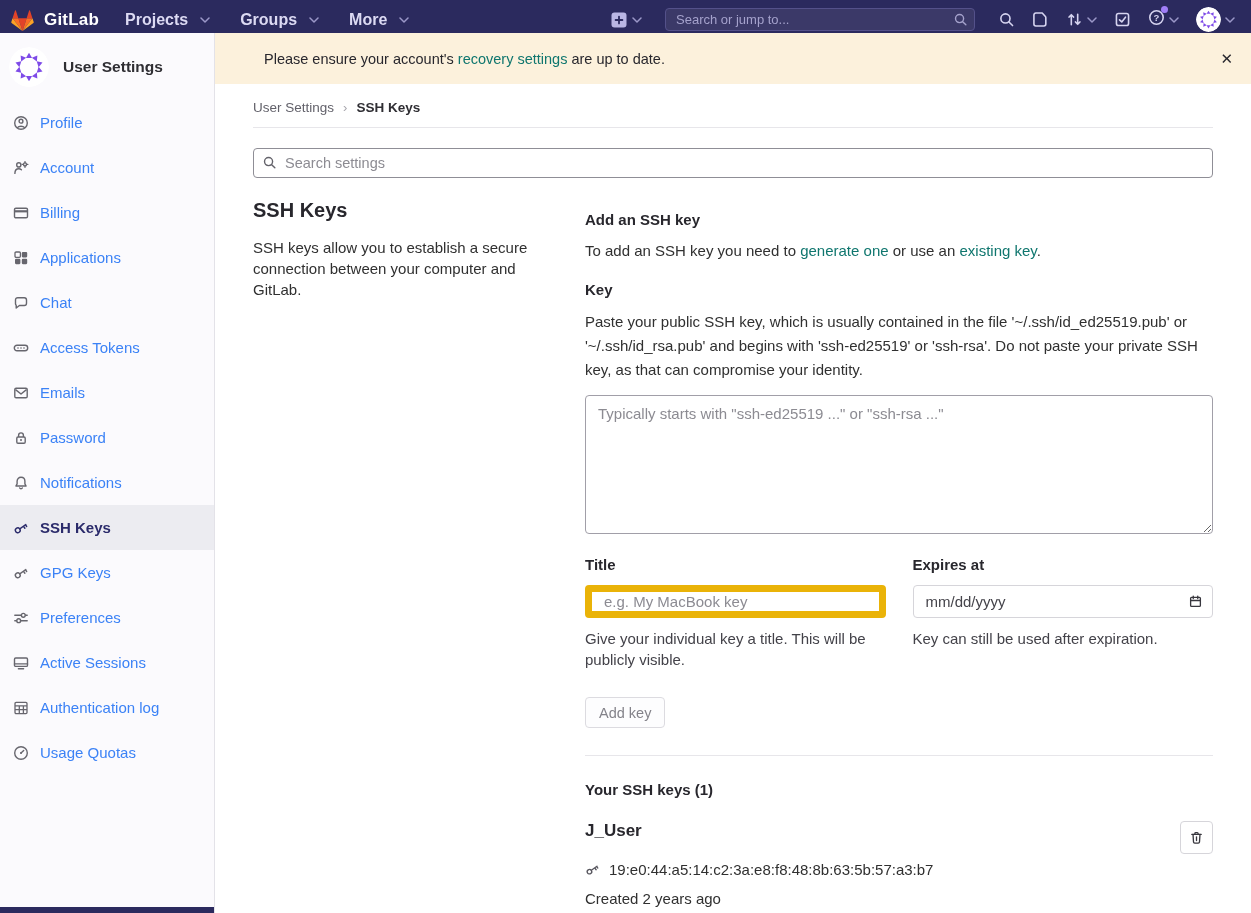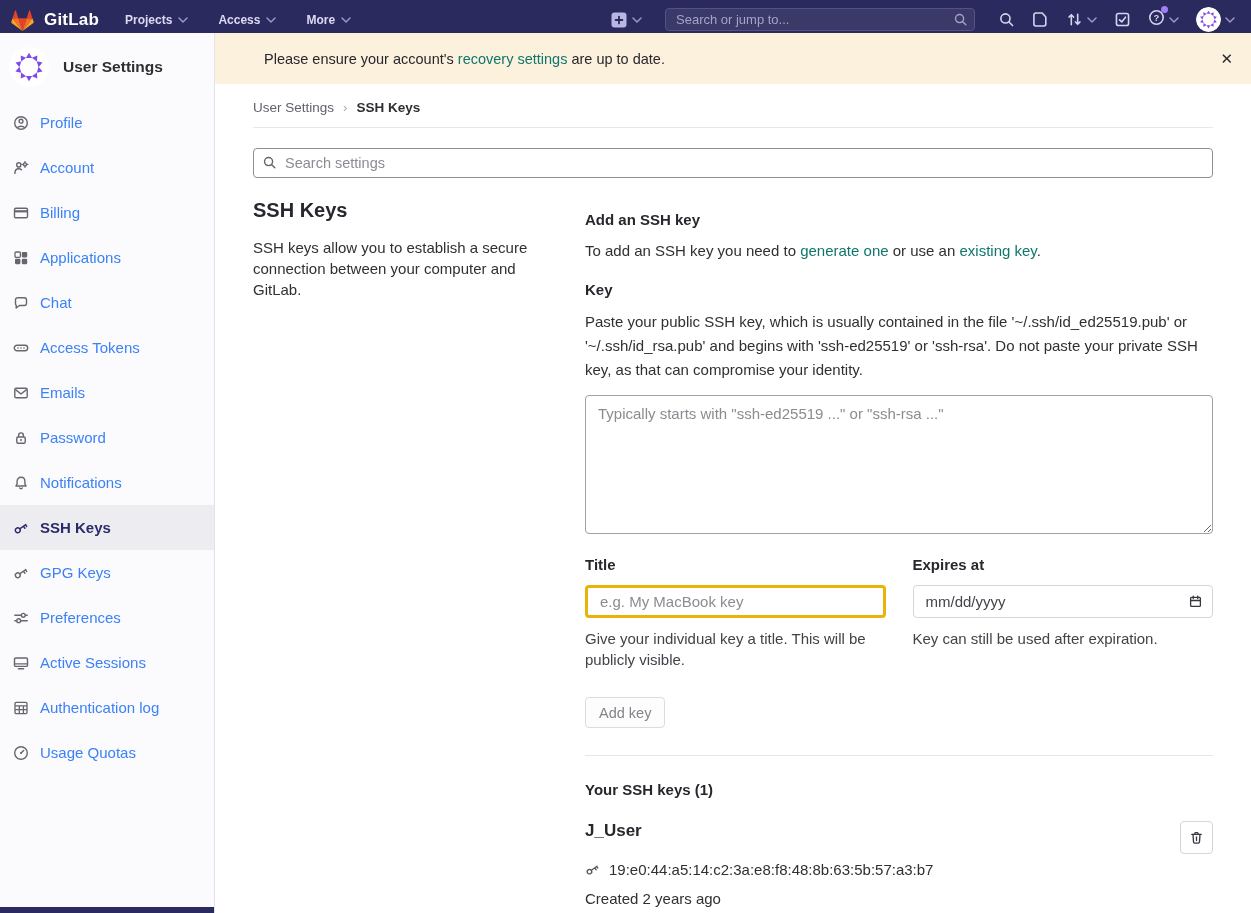--- a/index.html
+++ b/index.html
@@ -10,21 +10,21 @@
     -webkit-font-smoothing: antialiased;
   }
   a { text-decoration: none; }
 
   
   .navbar { height: 33px; background: #2b2a5e; display: flex; align-items: center; padding: 6px 16px 0 10px; }
   .brand { display: flex; align-items: center; gap: 9px; color: #fff; cursor: pointer; }
   .brand .tanuki { width: 25px; height: 24px; }
   .brand-text { font-size: 17px; font-weight: 700; letter-spacing: .2px; }
   .nav-menus { display: flex; align-items: center; margin-left: 26px; gap: 30px; }
-  .nav-menu { display: flex; align-items: center; gap: 6px; color: #dcdaf3; font-size: 12px; font-weight: 700; cursor: pointer; }
+  .nav-menu { display: flex; align-items: center; gap: 12px; color: #dcdaf3; font-size: 16px; font-weight: 700; cursor: pointer; }
   .chev { width: 10px; height: 6px; color: #9b98c8; }
   .nav-right { margin-left: auto; display: flex; align-items: center; gap: 17px; }
   .plus-group { display: flex; align-items: center; gap: 5px; cursor: pointer; }
   .plus-box { width: 16px; height: 16px; }
   .nav-search { position: relative; width: 310px; margin: 0 6px; }
   .nav-search input { width: 100%; height: 23px; background: #3b3968; border: 1px solid #54518a; border-radius: 4px; color: #d5d3ee; font-size: 13px; padding: 0 28px 0 10px; outline: none; font-family: inherit; }
   .nav-search input::placeholder { color: #a5a2cc; }
   .nav-search .sicon-r { position: absolute; right: 7px; top: 4px; width: 15px; height: 15px; color: #a5a2cc; }
   .nav-ic { width: 17px; height: 17px; color: #d6d4f0; }
   .nav-ic-wrap { display: flex; align-items: center; gap: 4px; cursor: pointer; }
@@ -71,21 +71,21 @@
   .h4 { font-size: 15px; font-weight: 700; margin-bottom: 14px; color: #28272d; margin-top: 12px; }
   .intro { font-size: 15px; margin-bottom: 22px; }
   a.link { color: #0f766e; }
   .flabel { font-size: 15px; font-weight: 700; margin-bottom: 12px; color: #28272d; }
   .khelp { font-size: 15px; line-height: 24px; margin-bottom: 13px; }
   .key-textarea { width: 100%; height: 139px; border: 1px solid #a19fa8; border-radius: 4px; padding: 9px 12px; font-family: inherit; font-size: 15px; color: #303030; resize: vertical; outline: none; display: block; }
   .key-textarea::placeholder, .ti::placeholder { color: #8c8b92; }
 
   .frow { display: flex; gap: 27px; margin-top: 22px; }
   .fcol { flex: 1; min-width: 0; }
-  .ti { width: 100%; height: 33px; border: 3px solid #eab308; border-radius: 4px; padding: 0 12px; font-size: 15px; outline: none; font-family: inherit; color: #303030; }
+  .ti { width: 100%; height: 33px; border: 7px solid #eab308; border-radius: 4px; padding: 0 12px; font-size: 15px; outline: none; font-family: inherit; color: #303030; }
   .date-wrap { position: relative; }
   .date-input { width: 100%; height: 33px; border: 1px solid #d6d5da; border-radius: 4px; padding: 0 34px 0 12px; font-size: 15px; outline: none; font-family: inherit; color: #303030; }
   .date-input::placeholder { color: #45444b; }
   .cal-ic { position: absolute; right: 10px; top: 9px; width: 15px; height: 15px; color: #38373e; pointer-events: none; }
   .fhelp { font-size: 15px; line-height: 21px; margin-top: 10px; color: #434249; }
 
   .add-key { margin-top: 27px; height: 31px; padding: 0 13px; background: #fdfdfe; border: 1px solid #dcdbe0; border-radius: 4px; font-size: 14.5px; color: #84838a; font-family: inherit; cursor: not-allowed; }
 
   .divider { border: none; border-top: 1px solid #e7e6ea; margin: 27px 0 0; }
   .keys-heading { font-size: 15px; font-weight: 700; margin-top: 25px; color: #28272d; }
@@ -261,21 +261,21 @@
       <span class="brand-text">GitLab</span>
     </a>
     <nav class="nav-menus">
       <a class="nav-menu">
         <span>Projects</span>
         <svg class="chev">
             <use href="#i-chev"></use>
           </svg>
       </a>
       <a class="nav-menu">
-        <span>Access</span>
+        <span>Groups</span>
         <svg class="chev">
             <use href="#i-chev"></use>
           </svg>
       </a>
       <a class="nav-menu">
         <span>More</span>
         <svg class="chev">
             <use href="#i-chev"></use>
           </svg>
       </a>

